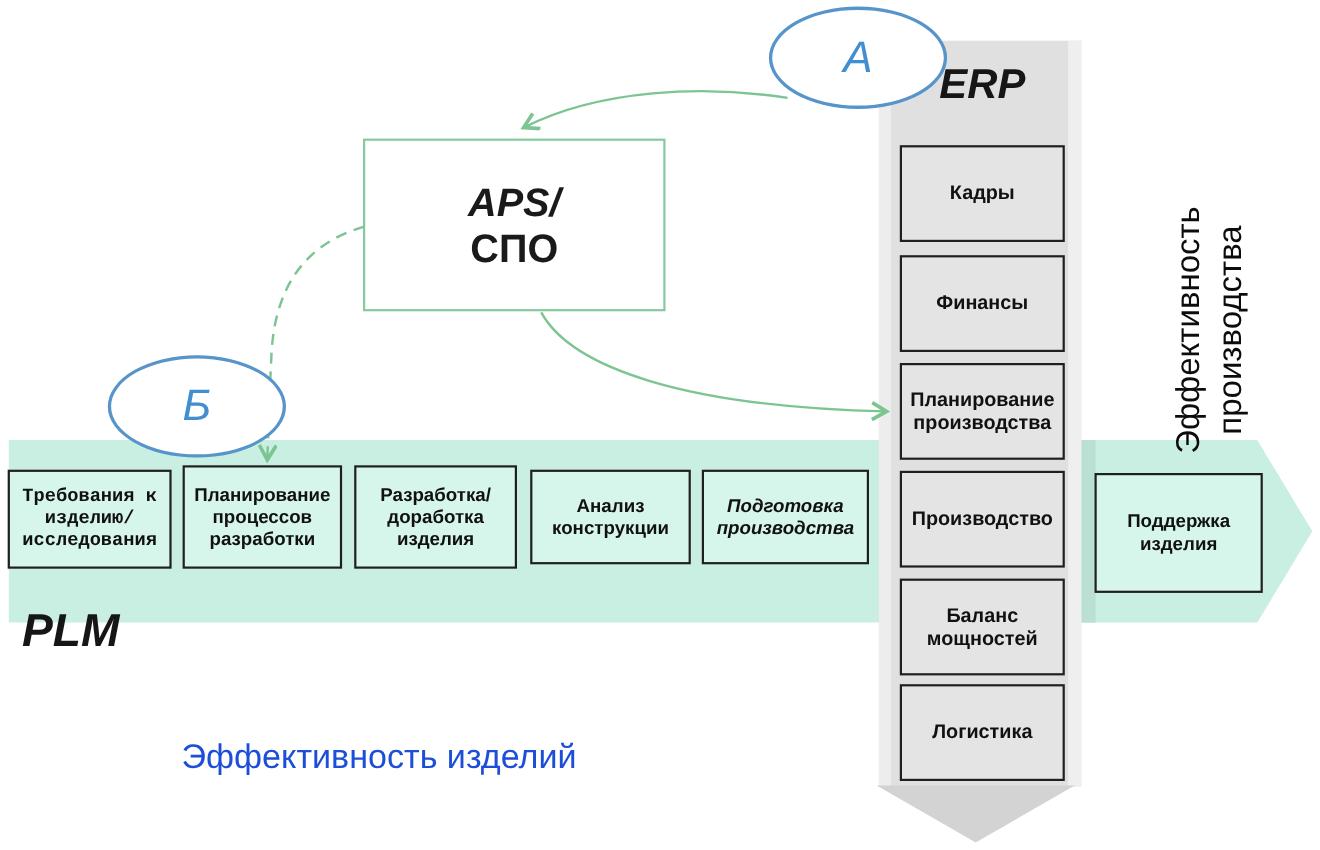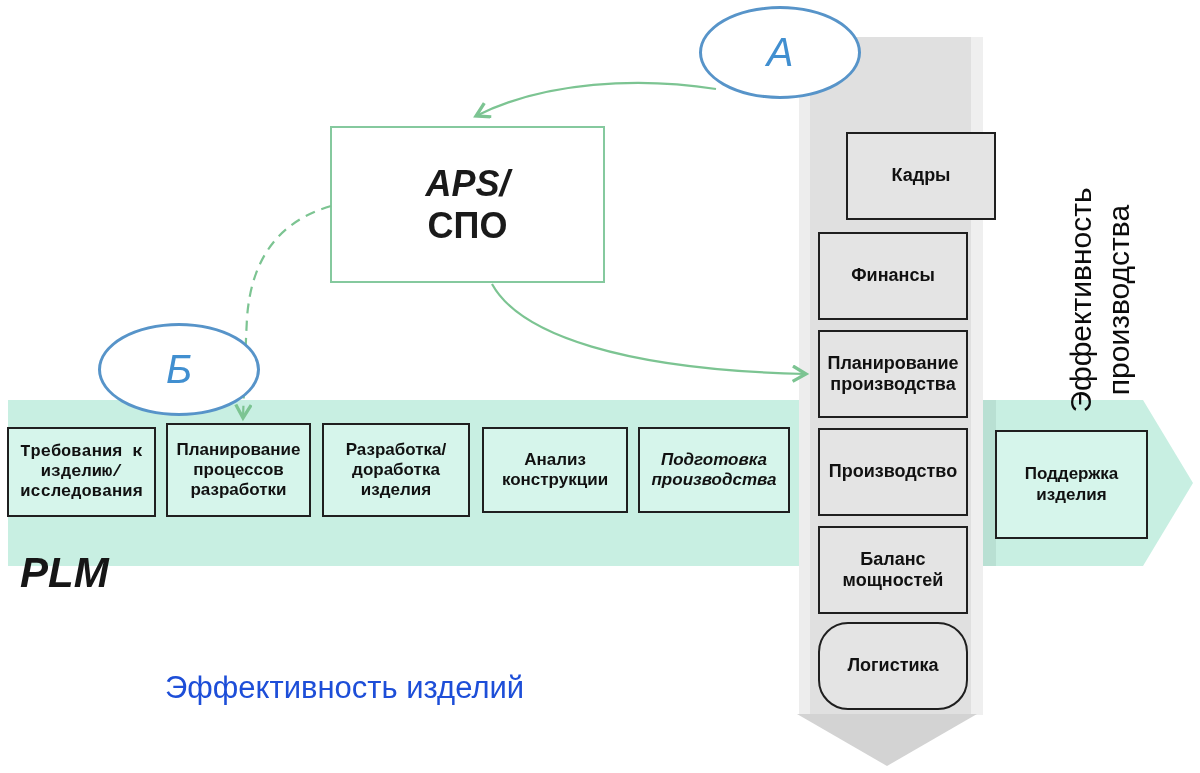--- a/index.html
+++ b/index.html
@@ -67,30 +67,31 @@
   <div class="bx pbox" style="left:322px;top:423px;width:148px;height:94px;">Разработка/
 доработка
 изделия</div>
   <div class="bx pbox" style="left:482px;top:427px;width:146px;height:86px;">Анализ
 конструкции</div>
   <div class="bx pbox" style="left:638px;top:427px;width:152px;height:86px;font-style:italic;">Подготовка
 производства</div>
   <div class="bx pbox" style="left:995px;top:430px;width:153px;height:109px;">Поддержка
 изделия</div>
 
-  <div class="bx ebox" style="top:132px;margin-left:28px;">Кадры</div>
+  <div class="bx ebox" style="top:132px;">Кадры</div>
   <div class="bx ebox" style="top:232px;">Финансы</div>
   <div class="bx ebox" style="top:330px;">Планирование
 производства</div>
   <div class="bx ebox" style="top:428px;">Производство</div>
   <div class="bx ebox" style="top:526px;">Баланс
 мощностей</div>
-  <div class="bx ebox" style="top:622px;border-radius:30px;">Логистика</div>
+  <div class="bx ebox" style="top:622px;">Логистика</div>
 
   <div class="biglabel" style="left:20px;top:505px;font-size:42px;margin-top:44px;">PLM</div>
+  <div class="biglabel" style="left:818px;top:56px;width:150px;text-align:center;font-size:38px;">ERP</div>
 
   <div class="apsbox">
     <span class="it">APS/</span>
       <span>СПО</span>
   </div>
 
   <svg width="1200" height="773">
     <defs>
       <marker id="arrhead" markerWidth="10" markerHeight="10" refX="6.5" refY="4" orient="auto" markerUnits="strokeWidth">
         <path d="M0.5,0.5 L6.5,4 L0.5,7.5" fill="none" stroke="#7cc492" stroke-width="1.5"></path>

